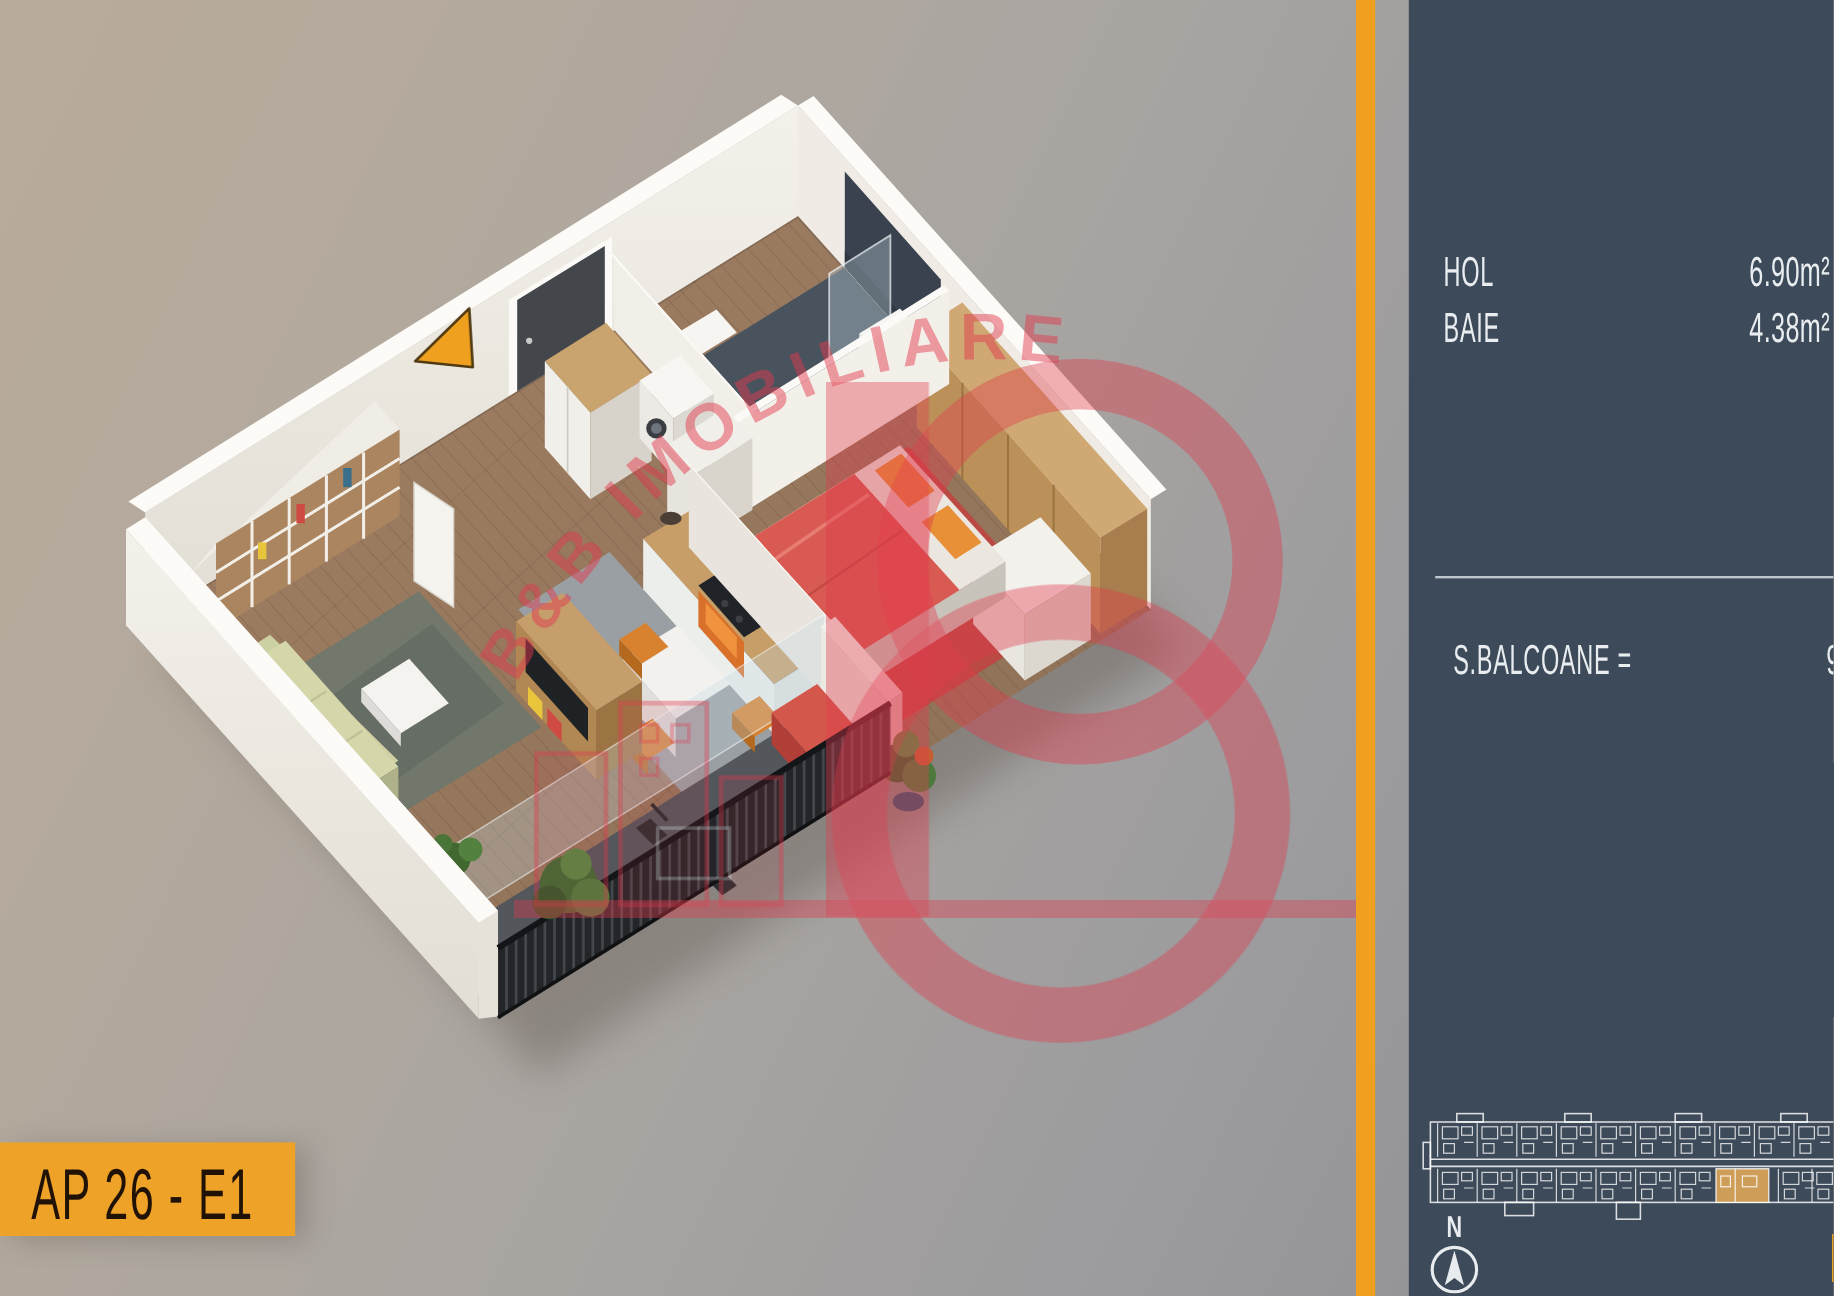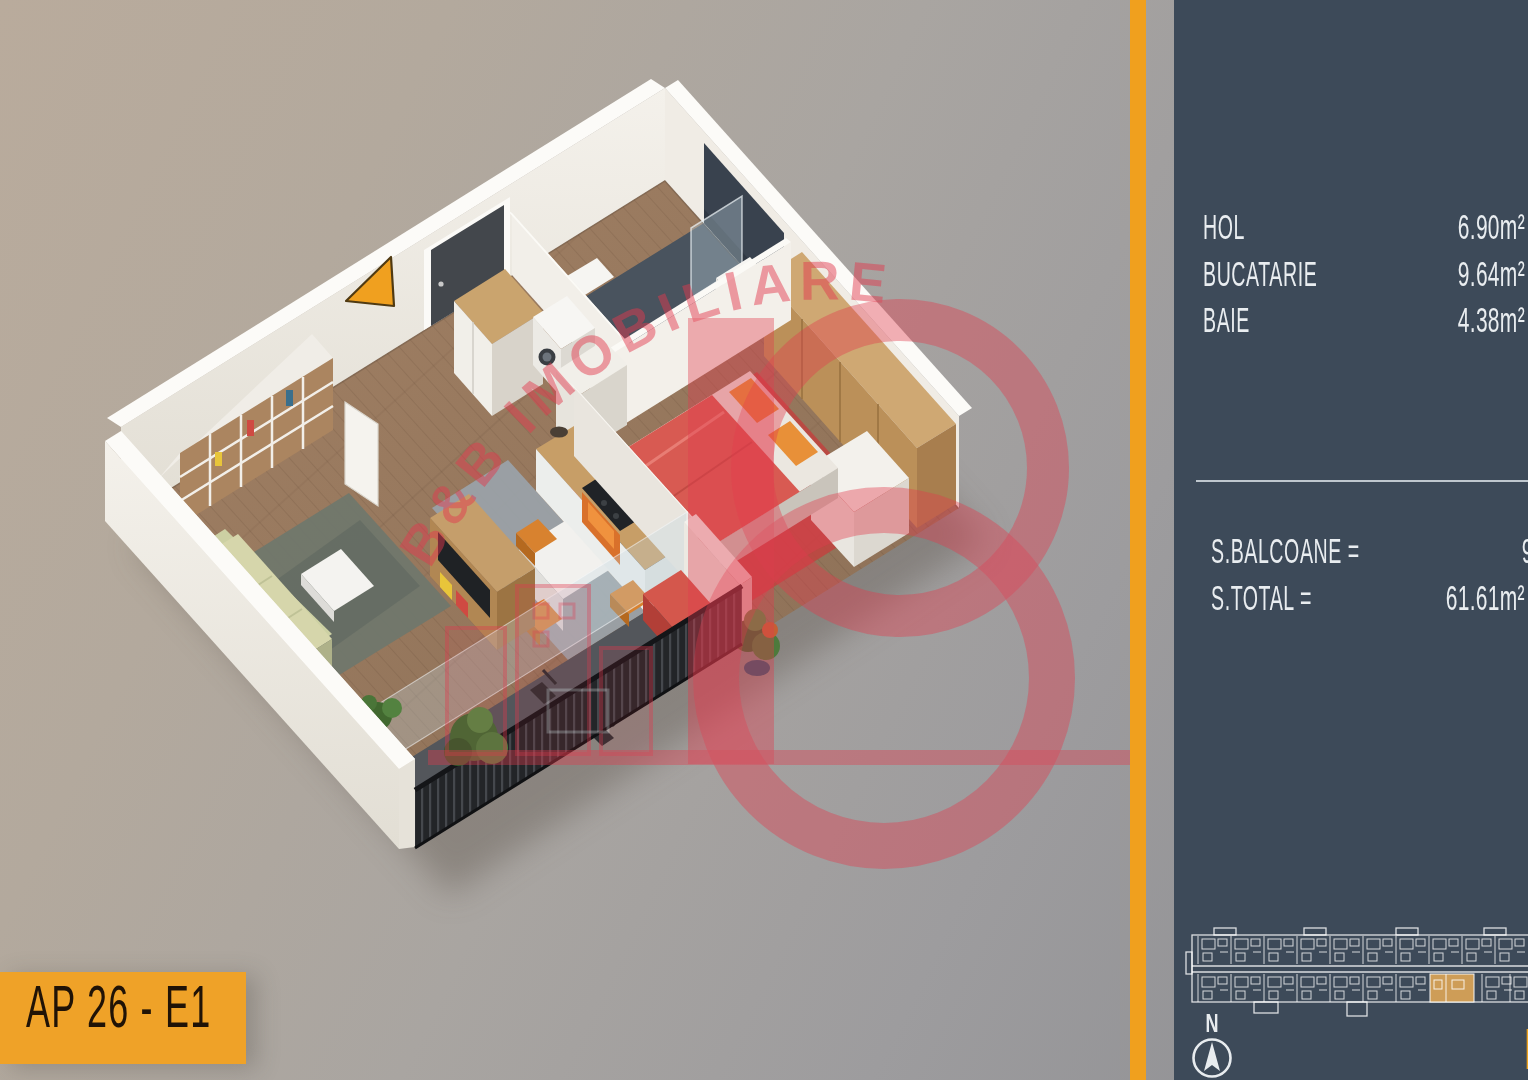--- a/index.html
+++ b/index.html
@@ -23,22 +23,22 @@
   .cv{font-size:35px;font-weight:400;letter-spacing:0.5px;transform:scaleX(.60);transform-origin:100% 50%;color:#e9edf0;}
   .divider{position:absolute;left:22px;right:18px;top:480px;height:2px;background:rgba(214,221,227,.85);}
   .miniplan{position:absolute;left:10px;top:922px;width:356px;height:96px;}
   .compass{position:absolute;left:12px;top:1010px;width:52px;text-align:center;color:#e8ecef;}
   .compass-n{font-size:25px;font-weight:700;transform:scaleX(.72);transform-origin:50% 50%;line-height:26px;}
   .b-letter{
     position:absolute;right:8px;bottom:2px;font-size:58px;font-weight:400;line-height:58px;
     color:#efa31d;transform:scaleX(.62);transform-origin:100% 100%;letter-spacing:0;
   }
   .title-box{
-    position:absolute;left:0;top:972px;width:246px;height:92px;background:#efa228;
-    display:flex;align-items:flex-start;box-shadow:10px 4px 22px rgba(60,55,48,.25);
+    position:absolute;left:0;top:952px;width:246px;height:78px;background:#efa228;
+    display:flex;align-items:flex-end;box-shadow:10px 4px 22px rgba(60,55,48,.25);
   }
   .title-box .txt{
     font-size:60px;color:#201306;margin-left:26px;letter-spacing:2px;white-space:nowrap;
     transform:scaleX(.60);transform-origin:0 50%;font-weight:400;
   }
 </style>
 </head>
 <body>
 
 <div class="stage">
@@ -359,39 +359,31 @@
   <div class="accent-stripe"></div>
 
   <aside class="sidebar">
 
     <div class="rooms">
       <div class="row">
         <span class="cl">HOL</span>
         <span class="cv">6.90m²</span>
       </div>
       <div class="row">
-        <span class="cl">BUCATARIE</span>
-        <span class="cv">9.64m²</span>
-      </div>
-      <div class="row">
         <span class="cl">BAIE</span>
         <span class="cv">4.38m²</span>
       </div>
     </div>
 
     <div class="divider"></div>
 
     <div class="totals">
       <div class="row">
         <span class="cl">S.BALCOANE =</span>
         <span class="cv">9.34m²</span>
-      </div>
-      <div class="row">
-        <span class="cl">S.TOTAL =</span>
-        <span class="cv">61.61m²</span>
       </div>
     </div>
 
     <svg class="miniplan" viewBox="0 0 356 96">
       <defs>
         <g id="bpu" stroke="rgba(255,255,255,.78)" fill="none" stroke-width="1">
           <line x1="0" y1="0" x2="0" y2="28"></line>
           <rect x="4" y="3" width="13" height="10"></rect>
           <rect x="20" y="3" width="9" height="7"></rect>
           <rect x="5" y="17" width="9" height="8"></rect>

